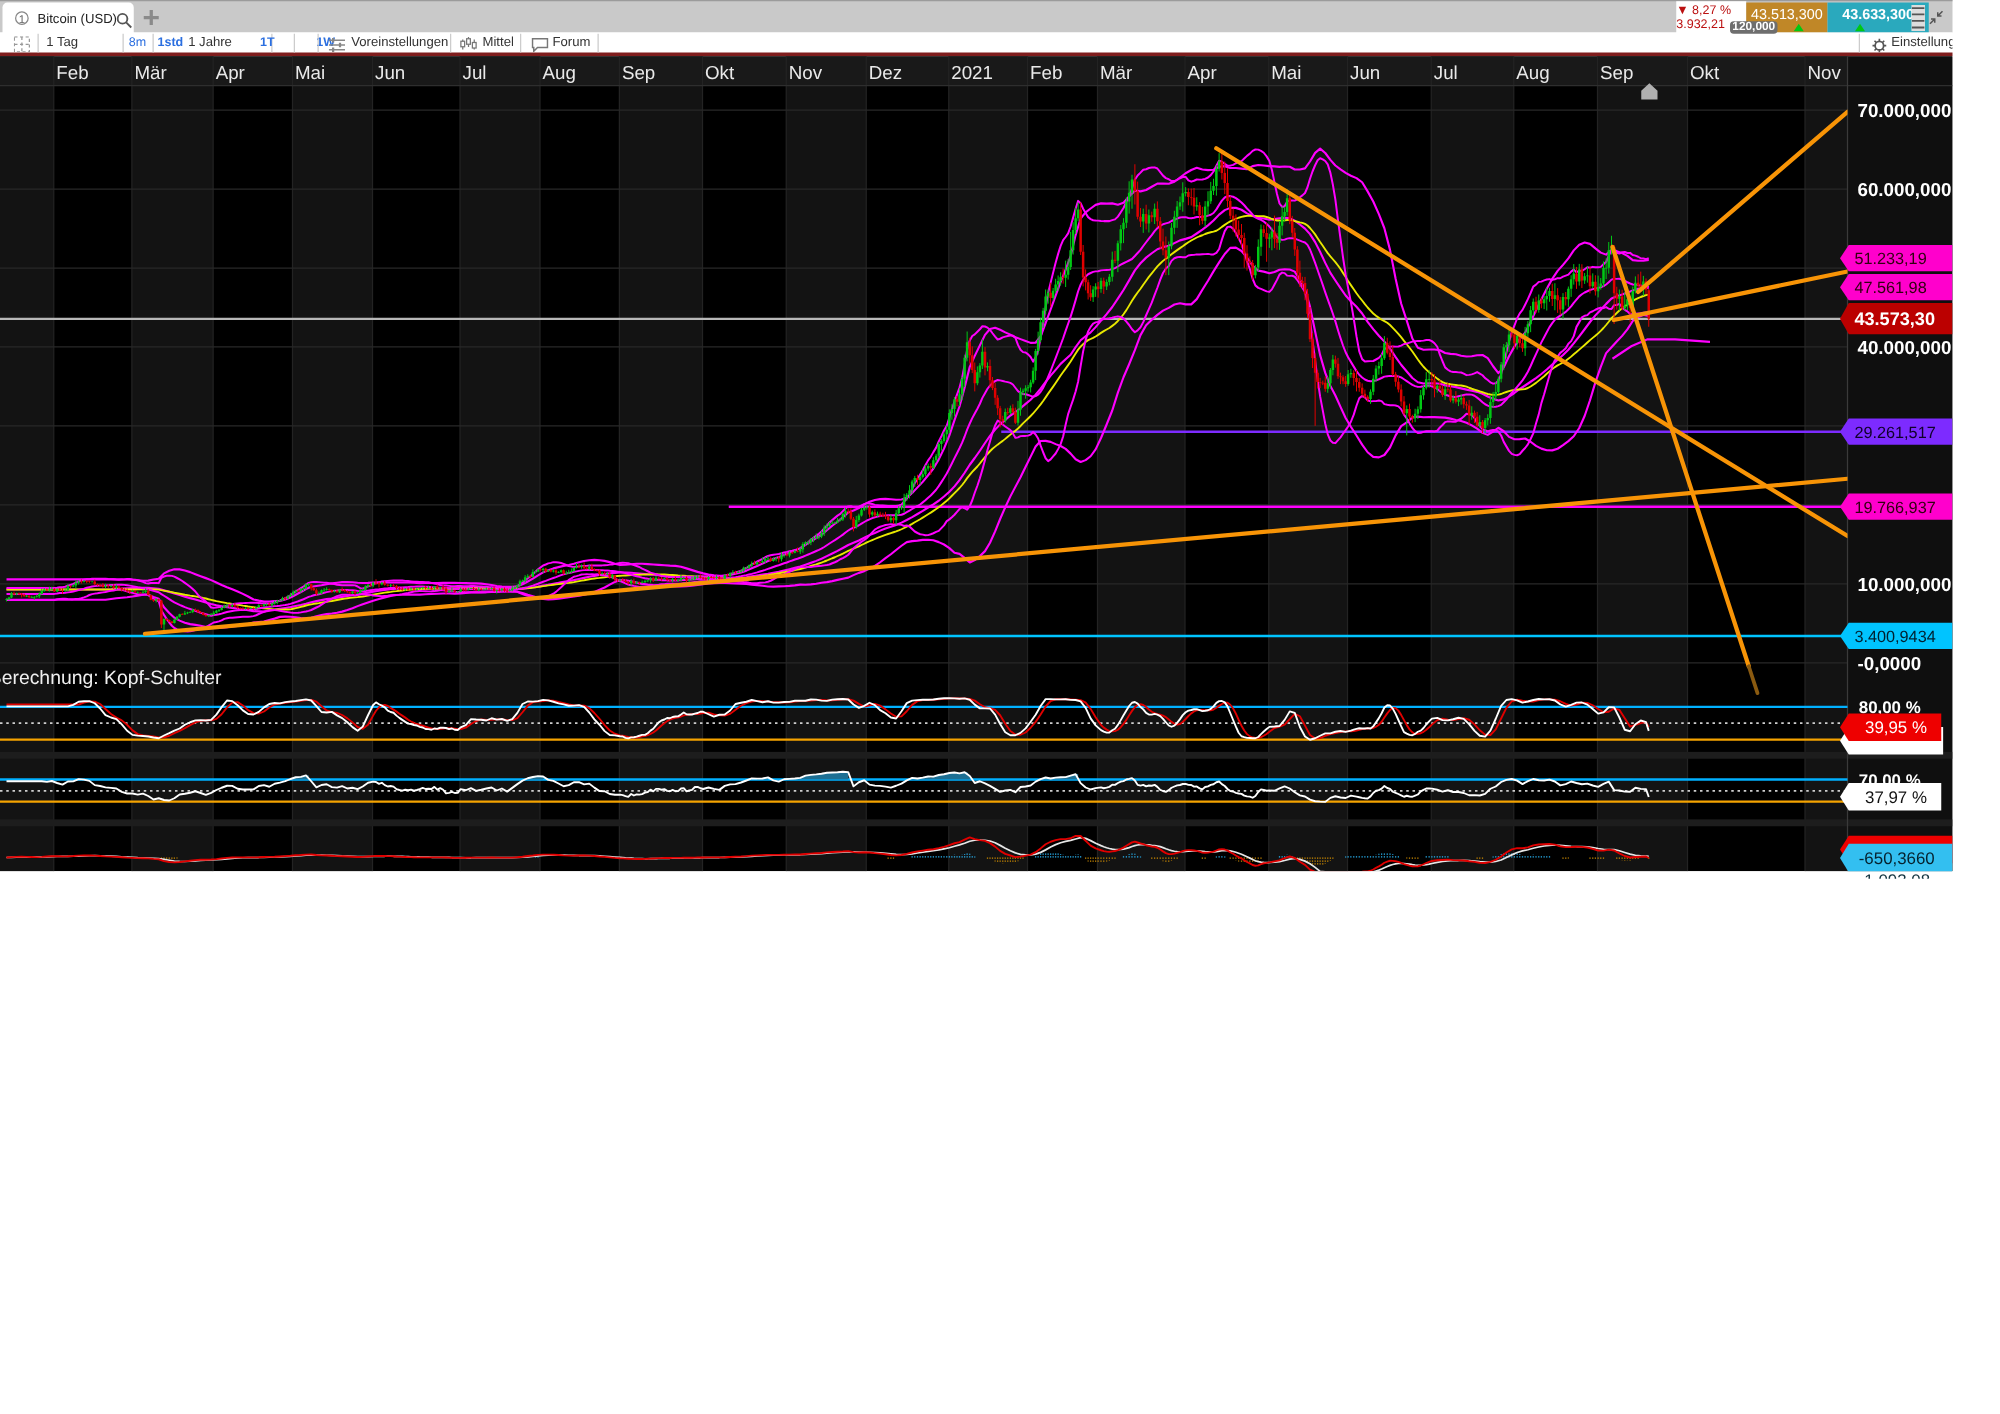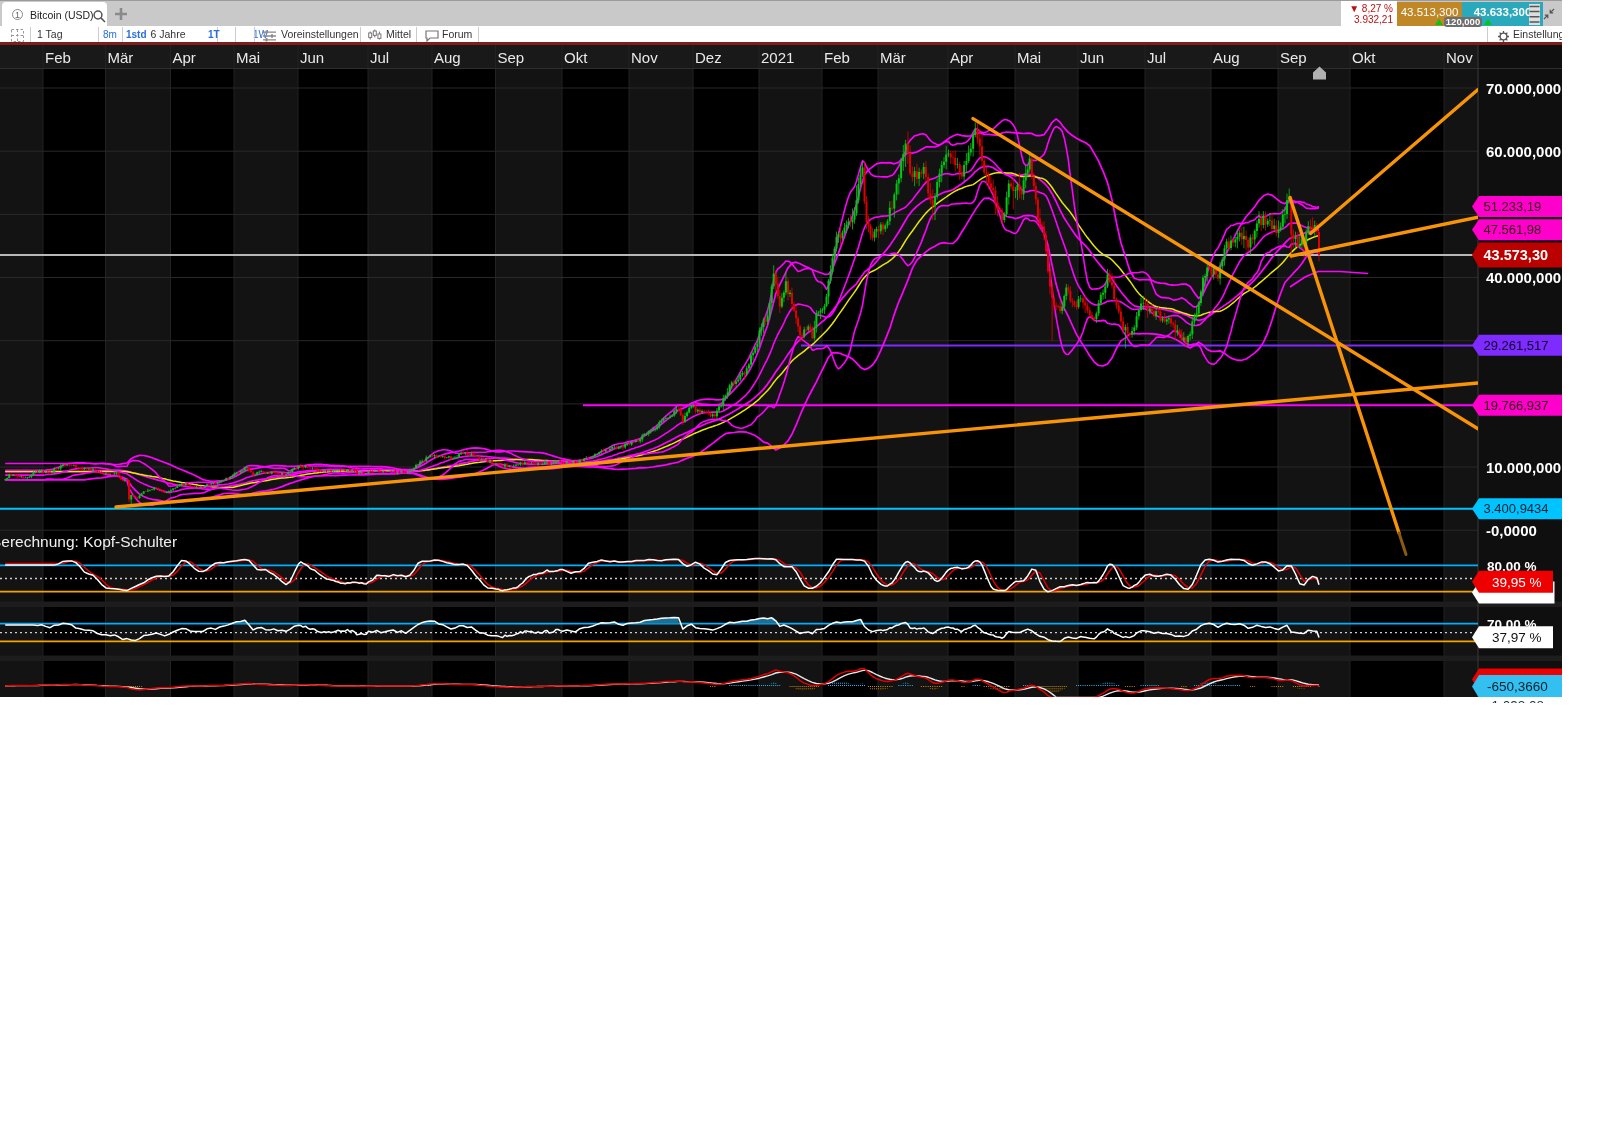--- a/index.html
+++ b/index.html
@@ -4,24 +4,24 @@
 body{width:1600px;height:1131px;background:#fff;font-family:"Liberation Sans",sans-serif;position:relative;overflow:hidden}
 .tabbar{position:absolute;left:0;top:0;width:1562px;height:26px;background:#c9c9c9;border-top:1px solid #9b9b9b}
 .tab{position:absolute;left:2px;top:1px;width:105px;height:25px;background:#fff;border-radius:4px 4px 0 0}
 .tab .num{position:absolute;left:10px;top:7px;width:11px;height:11px;border:1px solid #888;border-radius:50%;color:#666;font-size:9px;text-align:center;line-height:11px}
 .tab .t{position:absolute;left:28px;top:7px;font-size:10.5px;color:#222;white-space:nowrap}
 .plus{position:absolute;left:114px;top:6px;width:14px;height:14px}
 .toolbar{position:absolute;left:0;top:26px;width:1562px;height:19px;background:#fff;border-bottom:3px solid #7f1d1d;overflow:hidden}
 .tbtn{position:absolute;top:0;height:18px;font-size:10.5px;color:#333;line-height:17px;white-space:nowrap}
 .sep{position:absolute;top:1px;height:16px;width:1px;background:#ccc}
 .blue{color:#2b6fe0}
-.statbox{position:absolute;top:0;left:1341px;width:56px;height:26px;background:#fff;font-size:10px;color:#b11;text-align:right;line-height:11px;padding-top:2px;padding-right:4px;white-space:nowrap;box-sizing:border-box}
+.statbox{position:absolute;top:0;left:1341px;width:56px;height:26px;background:#fff;font-size:10px;color:#b11;line-height:11px;padding-top:2px;padding-right:4px;white-space:nowrap;box-sizing:border-box}
 .bid{position:absolute;top:1px;left:1397px;width:65px;height:24px;background:#c08727;color:#fff;font-weight:normal;font-size:11.5px;text-align:center;line-height:21px}
 .ask{position:absolute;top:1px;left:1462px;width:81px;height:24px;background:#2aa9bd;color:#fff;font-weight:bold;font-size:11.5px;text-align:center;line-height:21px}
-.badge{position:absolute;top:16px;left:1444px;width:38px;height:10px;background:#6e6e6e;border-radius:3px;color:#fff;font-size:9.5px;font-weight:bold;text-align:center;line-height:10px;z-index:5}
+.badge{position:absolute;top:16px;left:1384px;width:38px;height:10px;background:#6e6e6e;border-radius:3px;color:#fff;font-size:9.5px;font-weight:bold;text-align:center;line-height:10px;z-index:5}
 .tri{position:absolute;width:0;height:0;border-left:4px solid transparent;border-right:4px solid transparent;border-bottom:6px solid #00c814;z-index:6}
 svg{display:block}
 </style></head><body>
 <div class="tabbar">
  <div class="tab">
   <div class="num">1</div>
       <div class="t">Bitcoin (USD)</div>
   <svg style="position:absolute;left:91px;top:8px" width="13" height="13" viewBox="0 0 13 13">
         <circle cx="5" cy="5" r="3.9" fill="none" stroke="#555" stroke-width="1.5"></circle>
         <path d="M7.9 7.9L12 12" stroke="#555" stroke-width="1.5"></path>
@@ -48,25 +48,25 @@
  <svg style="position:absolute;left:11px;top:3px" width="13" height="13" viewBox="0 0 13 13">
       <path d="M0.5 0.5h12v12h-12z" fill="none" stroke="#999" stroke-width="1" stroke-dasharray="2.5,2"></path>
       <path d="M6.5 0.5v12M0.5 6.5h12" stroke="#999" stroke-width="1" stroke-dasharray="2.5,2"></path>
     </svg>
  <div class="sep" style="left:30px"></div>
  <div class="tbtn" style="left:37px">1 Tag</div>
  <div class="sep" style="left:98px"></div>
  <div class="tbtn blue" style="left:103px;font-size:10px">8m</div>
  <div class="sep" style="left:121.5px"></div>
  <div class="tbtn blue" style="left:126px;font-weight:bold;font-size:10px">1std</div>
- <div class="tbtn" style="left:150.5px">6 Jahre</div>
+ <div class="tbtn" style="left:150.5px">1 Jahre</div>
  <div class="sep" style="left:217px"></div>
  <div class="tbtn blue" style="left:208px;font-weight:bold;font-size:10px">1T</div>
  <div class="sep" style="left:234.5px"></div>
- <div class="tbtn blue" style="left:253px;font-weight:normal;font-size:10px">1W</div>
+ <div class="tbtn blue" style="left:253px;font-weight:bold;font-size:10px">1W</div>
  <div class="sep" style="left:253.5px"></div>
  <svg style="position:absolute;left:263px;top:3.5px" width="13" height="12" viewBox="0 0 13 12">
       <path d="M0 2.2H13M0 6H13M0 9.8H13" stroke="#888" stroke-width="1.3"></path>
       <path d="M3.5 0.4v3.6M9 4.2v3.6M3.5 8v3.6" stroke="#888" stroke-width="1.8"></path>
     </svg>
  <div class="tbtn" style="left:281px">Voreinstellungen</div>
  <div class="sep" style="left:360px"></div>
  <svg style="position:absolute;left:368px;top:3px" width="14" height="13" viewBox="0 0 14 13">
       <path d="M2.2 2.5v8M6.8 0.5v8M11.4 2.5v8" stroke="#777" stroke-width="1"></path>
       <rect x="0.7" y="4" width="3" height="4.4" fill="#fff" stroke="#777"></rect>

